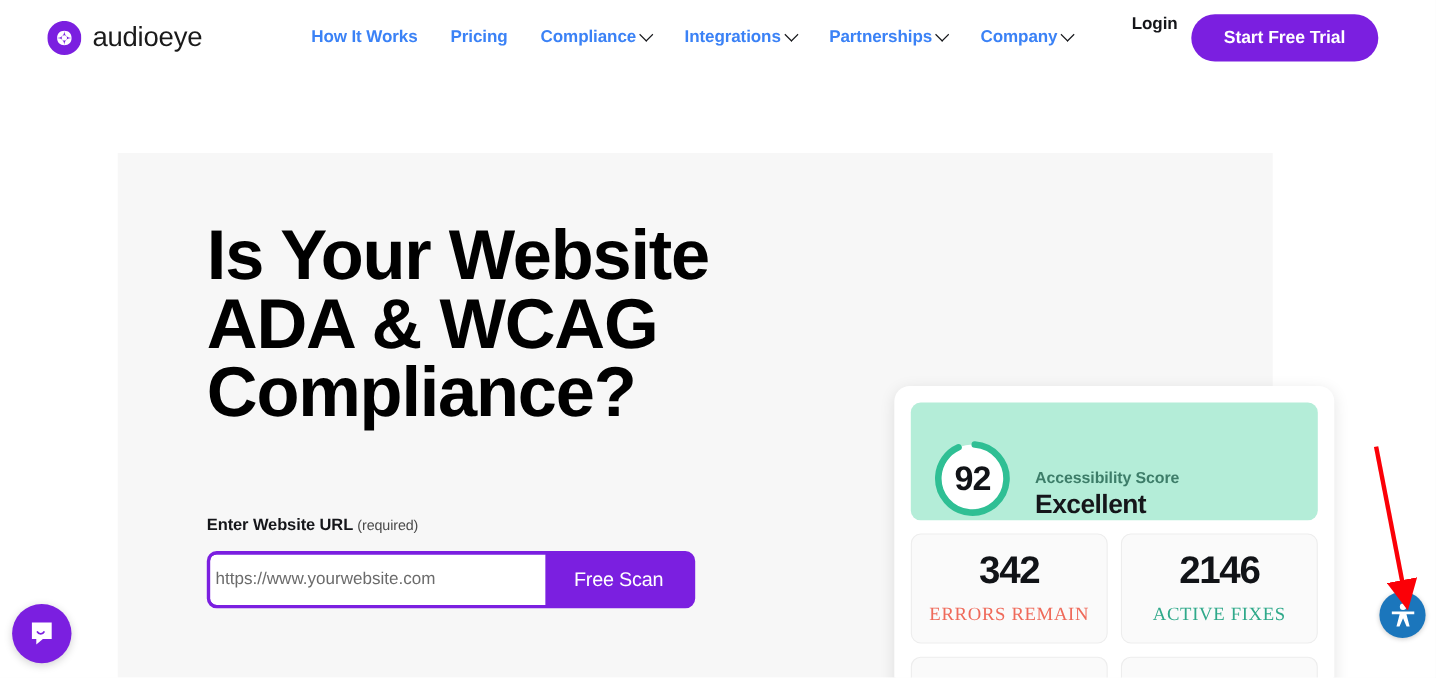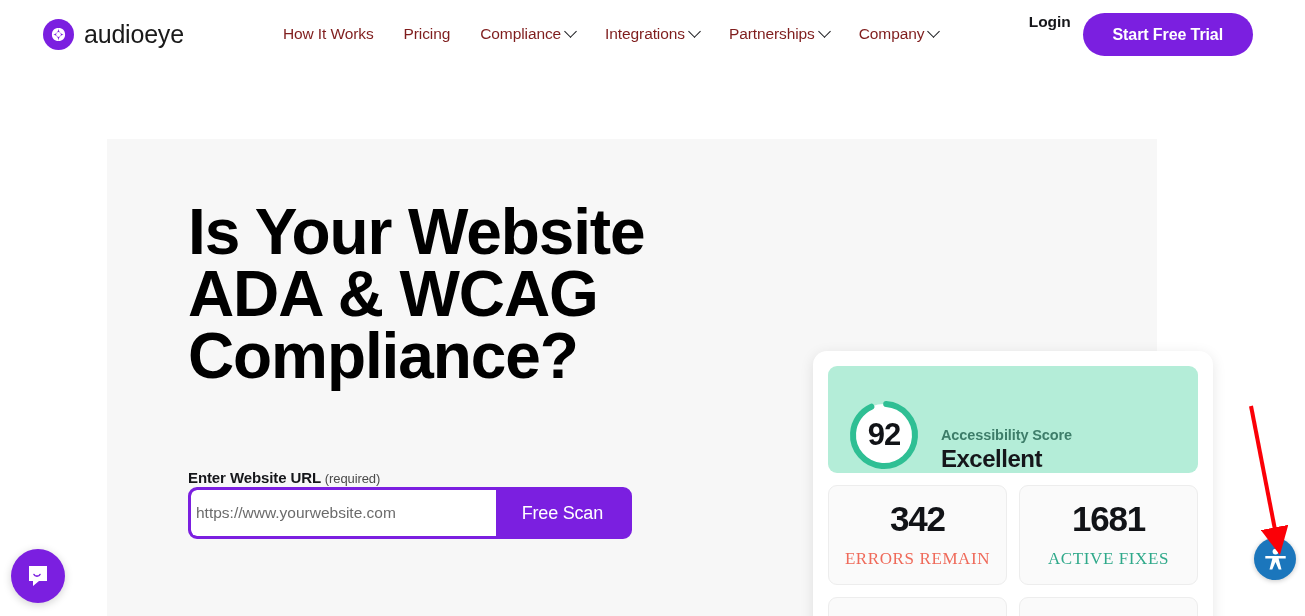--- a/index.html
+++ b/index.html
@@ -30,21 +30,21 @@
   .logo-text {
     font-size: 25px; font-weight: 400; color: #1a1a1a;
     letter-spacing: -0.2px; line-height: 1;
   }
   .nav {
     display: flex; align-items: center;
     margin-left: 84px; gap: 0px;
   }
   .nav-item {
     display: flex; align-items: center; gap: 5px;
-    font-size: 15.5px; font-weight: 400; color: #7f1d1d;
+    font-size: 15.5px; font-weight: 700; color: #3b82f6;
     padding: 6px 15px; cursor: pointer; white-space: nowrap;
     letter-spacing: -0.1px;
   }
   .chev {
     display: inline-block; width: 9px; height: 9px;
     border-right: 1.8px solid #15161a;
     border-bottom: 1.8px solid #15161a;
     transform: translateY(-3px) rotate(45deg);
   }
   .header-right {
@@ -70,21 +70,21 @@
     background: #f7f7f7;
   }
   .hero-left { position: absolute; left: 81px; top: 62px; width: 500px; }
   .hero-title {
     font-size: 64px; line-height: 62px; font-weight: 700;
     color: #000000; letter-spacing: -1.1px;
   }
   .form-block { position: absolute; left: 81px; top: 330px; }
   .form-label {
     font-size: 15px; font-weight: 700; color: #15161a;
-    margin-bottom: 1px; letter-spacing: -0.1px;
+    margin-bottom: 15px; letter-spacing: -0.1px;
   }
   .form-label .req {
     font-size: 13px; font-weight: 400; color: #4a4a4a;
   }
   .scan-form {
     display: flex; align-items: stretch;
     width: 444px; height: 52px;
     border: 3px solid #7b1fe0; border-radius: 9px;
     background: #7b1fe0; overflow: hidden;
   }
@@ -257,21 +257,21 @@
           <div class="score-val">Excellent</div>
         </div>
       </div>
 
       <div class="stat-grid">
         <div class="stat-card">
           <div class="stat-num">342</div>
           <div class="stat-label c-red">ERRORS REMAIN</div>
         </div>
         <div class="stat-card">
-          <div class="stat-num">1681</div>
+          <div class="stat-num">2146</div>
           <div class="stat-label c-green">ACTIVE FIXES</div>
         </div>
         <div class="stat-card">
           
           
         </div>
         <div class="stat-card">
           
           
         </div>

